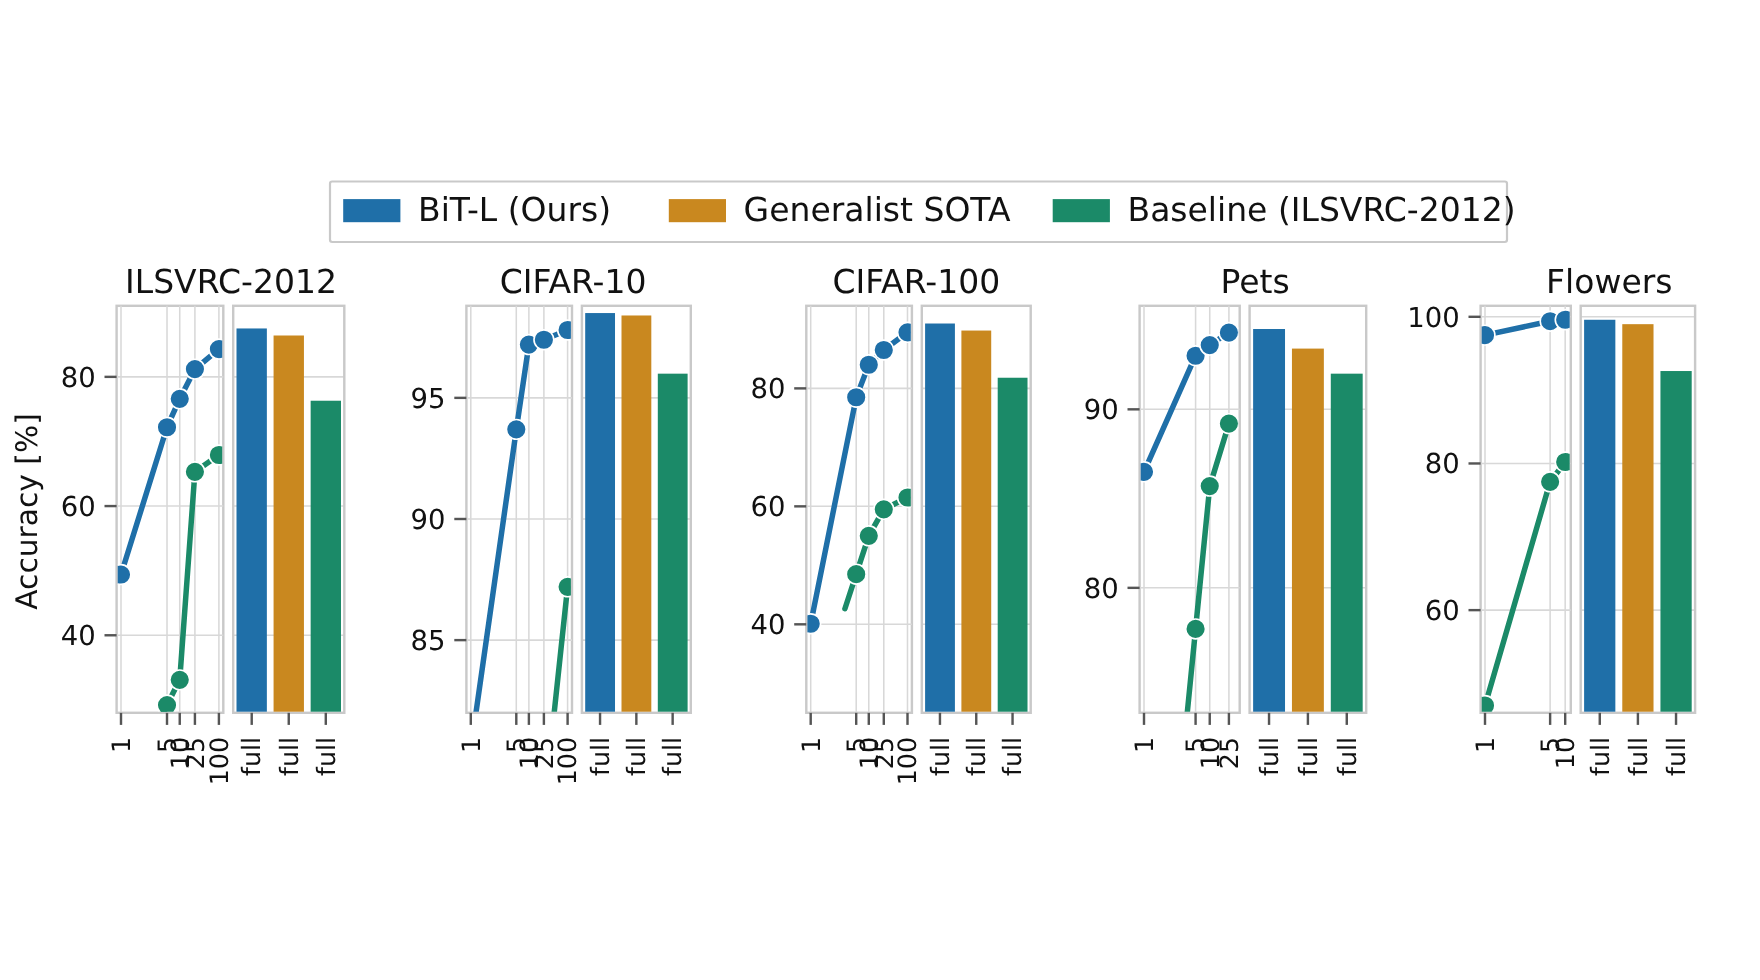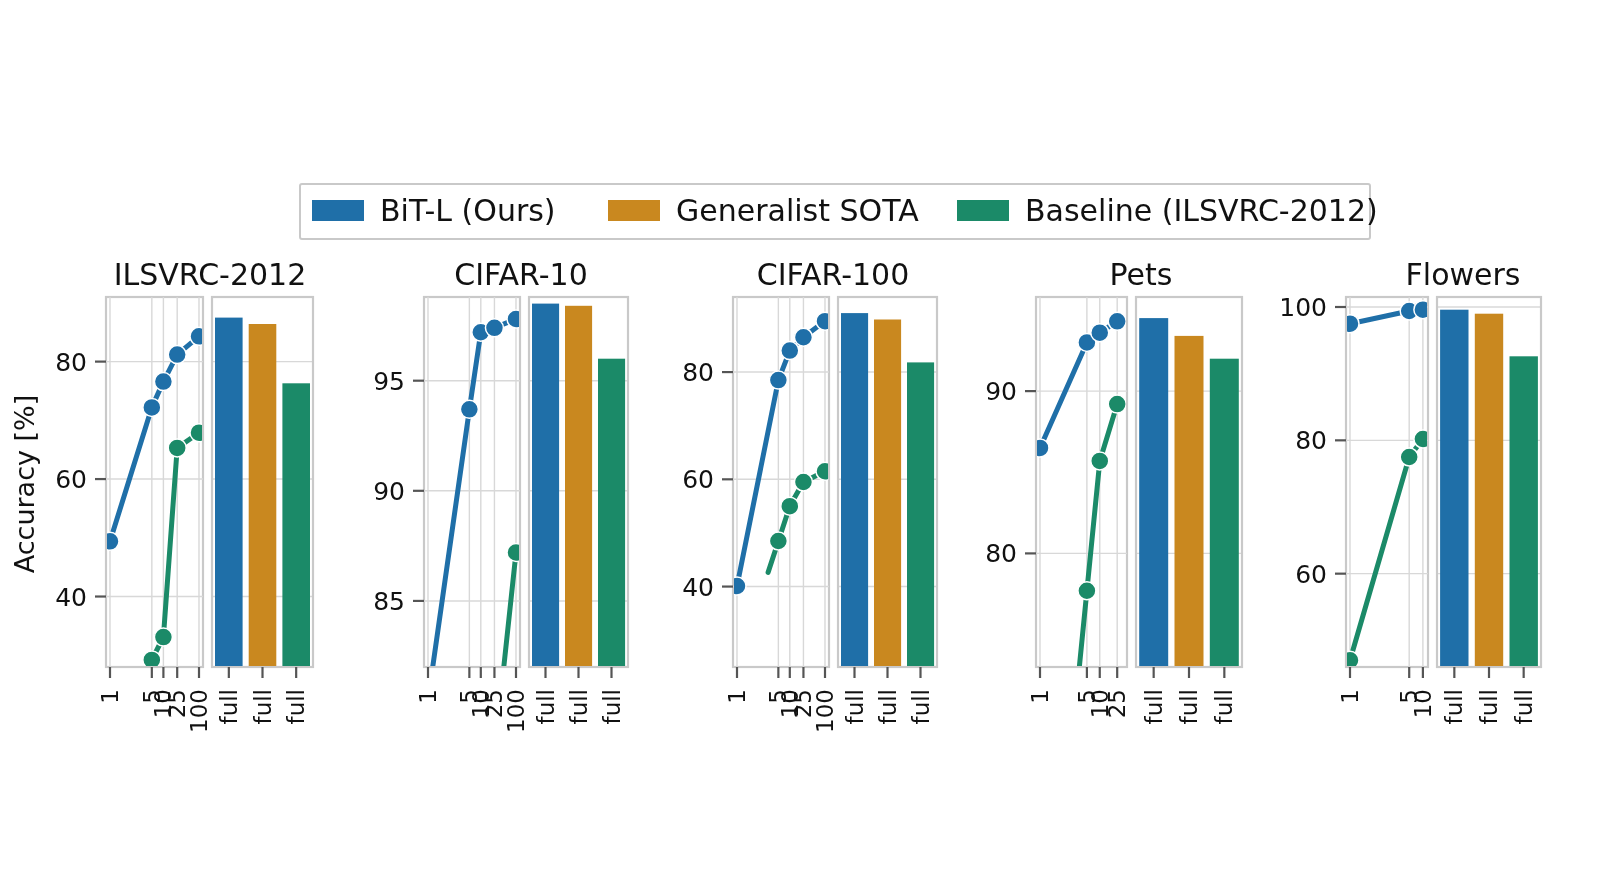--- a/index.html
+++ b/index.html
@@ -10,21 +10,20 @@
   body {
     width: 1600px;
     height: 891px;
     position: relative;
     font-family: "DejaVu Sans", sans-serif;
     overflow: hidden;
   }
   #figure {
     position: absolute;
     inset: 0;
-    margin-top: 19px;
   }
   svg#plot {
     position: absolute;
     left: 0;
     top: 0;
     width: 1600px;
     height: 891px;
     display: block;
   }
   .axis-label {

